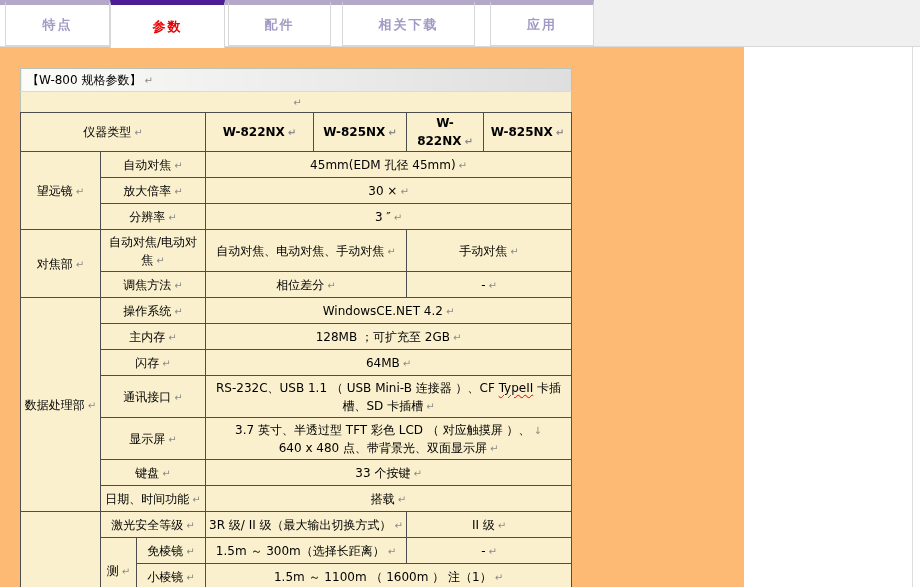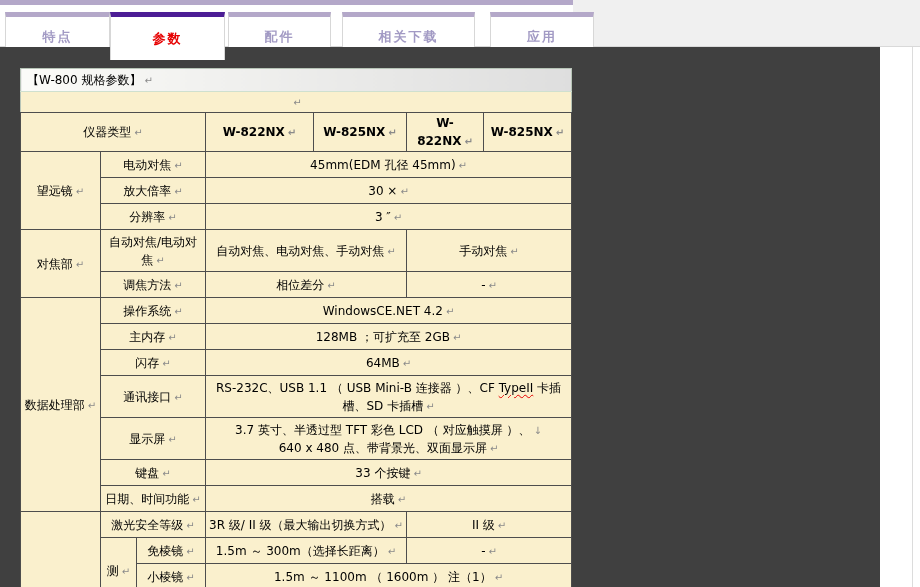--- a/index.html
+++ b/index.html
@@ -4,31 +4,31 @@
 <style>
   * { box-sizing: border-box; margin: 0; padding: 0; }
   html,body { width: 920px; height: 587px; overflow: hidden; background: #fff;
     font-family: "DejaVu Sans", "Liberation Sans", sans-serif; font-size: 12px; color:#000; }
 
   
   .tabbar { position: relative; height: 47px; width: 920px; }
   .tabbar-bottom { position:absolute; left:0; top:46px; width:920px; height:1px; background:#d9d9d9; }
   .tabbar-right-bg { position:absolute; left:573px; top:0; width:347px; height:46px; background:#f0f0f0; }
   .tab-strip { position:absolute; left:0; top:0; width:573px; height:5px; background:#b4a8c9; }
-  .tabs { position:absolute; left:5px; top:12px; display:flex; }
+  .tabs { position:absolute; left:5px; top:0; display:flex; }
   .tab { height:46px; background:#fff; border:1px solid #d7d7d7; border-top:5px solid #b4a8c9;
     display:flex; align-items:center; justify-content:center; font-weight:bold; font-size:13px;
     letter-spacing:2px; color:#a29ac4; cursor:pointer; position:relative; }
   .tab.active { border-top:5px solid #4c1d95; color:#e60000; height:48px; z-index:3;
     border-bottom:none; }
   .t1{width:105px;} .t2{width:115px;} .t3{width:103px; margin-left:3px;}
   .t4{width:133px; margin-left:11px;} .t5{width:104px; margin-left:15px;}
 
   
-  .content { position:relative; width:880px; height:540px; background:#404040; }
+  .content { position:relative; width:744px; height:540px; background:#fdba74; }
   .right-rule { position:absolute; left:912px; top:0; width:1px; height:540px; background:#dcdcdc; }
 
   
   table.spec { position:absolute; left:20px; top:21px; width:551px; border-collapse:collapse;
     table-layout:fixed; }
   table.spec td { border:1px solid #4d4d4d; background:#faf0cd; text-align:center;
     vertical-align:middle; padding:1px 2px; line-height:1.5; overflow:hidden; }
   tr.r-title td { background:linear-gradient(90deg,#fbfbf8 0%,#dedede 100%);
     text-align:left; padding-left:6px; border:1px solid #b7c4b7; border-bottom:1px solid #cfe0cf; }
   tr.r-empty td { border-top:none; border-left:1px solid #b7c4b7; border-right:1px solid #b7c4b7;
@@ -113,21 +113,21 @@
       <td class="model">
         <span>W-825NX</span><span class="ret">↵</span>
       </td>
     </tr>
 
     <tr class="r">
       <td rowspan="3" class="group">
         <span>望远镜</span><span class="ret">↵</span>
       </td>
       <td colspan="2">
-        <span>电动对焦</span><span class="ret">↵</span>
+        <span>自动对焦</span><span class="ret">↵</span>
       </td>
       <td colspan="4">
         <span>45mm(EDM 孔径 45mm)</span><span class="ret">↵</span>
       </td>
     </tr>
     <tr class="r">
       <td colspan="2">
         <span>放大倍率</span><span class="ret">↵</span>
       </td>
       <td colspan="4">

